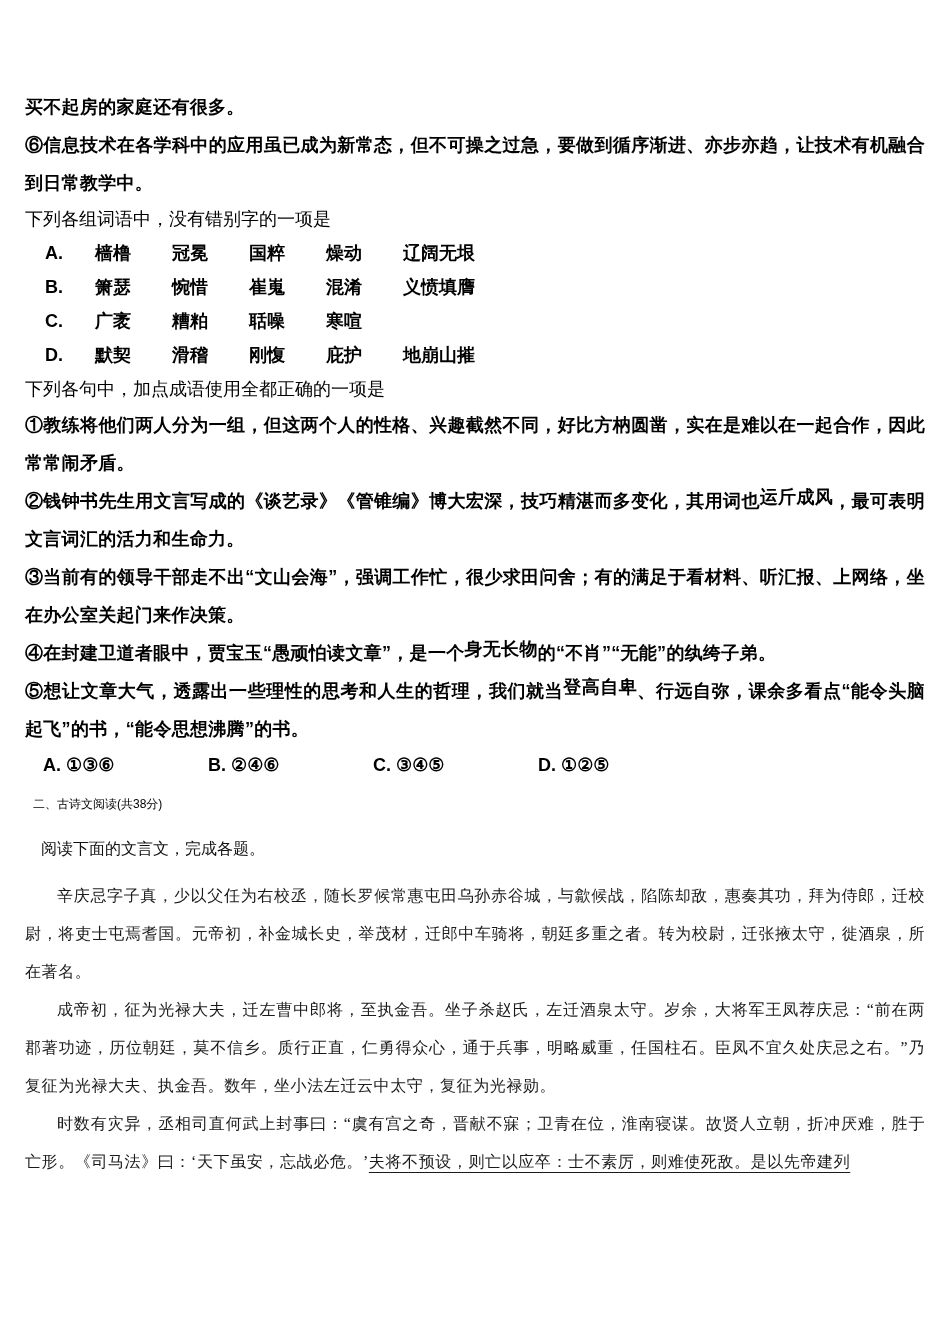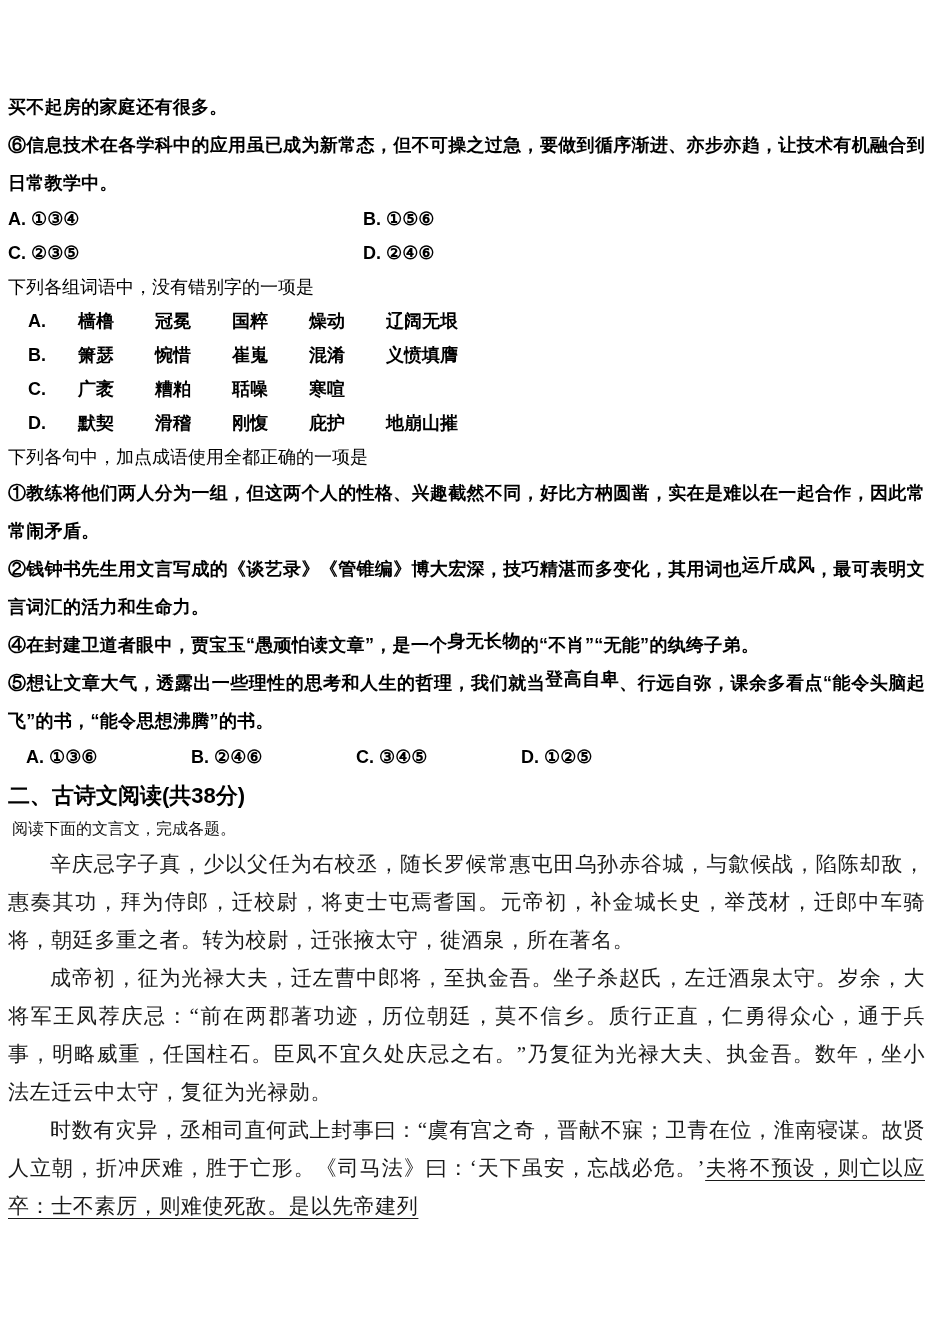--- a/index.html
+++ b/index.html
@@ -1,70 +1,64 @@
 <!DOCTYPE html>
 <html><head>
 <meta charset="utf-8">
 <style>
   html,body { margin:0; padding:0; }
   body {
     width:950px; height:1344px; background:#ffffff; color:#000;
     font-family:"Liberation Sans", sans-serif;
     overflow:hidden;
   }
-  .page { padding:88px 25px 0 8px; }
+  .page { padding:88px 25px 0 25px; }
 
   
   .hp {
     margin:0; font-size:18px; line-height:38px; font-weight:700;
     text-align:justify; letter-spacing:0.3px;
   }
   .opt-grid {
     display:grid; grid-template-columns:355px 1fr;
     font-size:18px; font-weight:700; line-height:34px;
   }
   .stem { margin:0; font-size:18px; font-weight:400; line-height:34px; }
   .word-row { display:flex; font-size:18px; font-weight:700; line-height:34px; padding-left:20px; }
   .word-row .lbl { width:50px; }
   .word-row .w { width:77px; }
   .word-row .w-last { flex:1; }
   .opts4 { display:flex; font-size:18px; font-weight:700; line-height:34px;margin-left:18px; }
   .opts4 span { width:165px; }
 
   .raised { position:relative; top:-4px; }
 
-  .sec-head { margin:6px 0 0 0; font-size:22px; font-weight:700; line-height:32px; }
+  .sec-head { margin:6px 0 0 8px; font-size:12px; font-weight:400; line-height:32px; }
   .instr {
-    margin:4px; font-family:"Liberation Serif", serif; font-weight:400;
+    margin:16px; font-family:"Liberation Serif", serif; font-weight:400;
     font-size:16px; line-height:25px; color:#111;
   }
 
   
   .classical p {
     margin:0; font-family:"Liberation Serif", serif; font-weight:400;
-    font-size:21px; line-height:38px; color:#1a1a1a;
+    font-size:16px; line-height:38px; color:#1a1a1a;
     text-indent:2em; text-align:justify; letter-spacing:0.6px;
   }
   .u { text-decoration:underline; text-underline-offset:5px; text-decoration-thickness:1px; }
 </style>
 </head>
 <body>
 
 <div class="page">
 
   <p class="hp">买不起房的家庭还有很多。</p>
 
   <p class="hp">⑥信息技术在各学科中的应用虽已成为新常态，但不可操之过急，要做到循序渐进、亦步亦趋，让技术有机融合到日常教学中。</p>
 
-  <div class="opt-grid">
-    <span>A. ①③④</span>
-    <span>B. ①⑤⑥</span>
-    <span>C. ②③⑤</span>
-    <span>D. ②④⑥</span>
-  </div>
 
   <p class="stem">下列各组词语中，没有错别字的一项是</p>
 
   <div class="word-row">
     <span class="lbl">A.</span>
     <span class="w">樯橹</span>
     <span class="w">冠冕</span>
     <span class="w">国粹</span>
     <span class="w">燥动</span>
     <span class="w-last">辽阔无垠</span>
@@ -90,20 +84,21 @@
     <span class="w">滑稽</span>
     <span class="w">刚愎</span>
     <span class="w">庇护</span>
     <span class="w-last">地崩山摧</span>
   </div>
 
   <p class="stem">下列各句中，加点成语使用全都正确的一项是</p>
 
   <p class="hp"><span>①教练将他们两人分为一组，但这两个人的性格、兴趣截然不同，好比方枘圆凿，实在是难以在一起合作，因此常常闹矛盾。</span><span class="raised"></span><span></span></p>
   <p class="hp"><span>②钱钟书先生用文言写成的《谈艺录》《管锥编》博大宏深，技巧精湛而多变化，其用词也</span><span class="raised">运斤成风</span><span>，最可表明文言词汇的活力和生命力。</span></p>
+  <p class="hp"><span>③当前有的领导干部走不出“文山会海”，强调工作忙，很少求田问舍；有的满足于看材料、听汇报、上网络，坐在办公室关起门来作决策。</span><span class="raised"></span><span></span></p>
   <p class="hp"><span>④在封建卫道者眼中，贾宝玉“愚顽怕读文章”，是一个</span><span class="raised">身无长物</span><span>的“不肖”“无能”的纨绔子弟。</span></p>
   <p class="hp"><span>⑤想让文章大气，透露出一些理性的思考和人生的哲理，我们就当</span><span class="raised">登高自卑</span><span>、行远自弥，课余多看点“能令头脑起飞”的书，“能令思想沸腾”的书。</span></p>
 
   <div class="opts4">
     <span>A. ①③⑥</span>
     <span>B. ②④⑥</span>
     <span>C. ③④⑤</span>
     <span>D. ①②⑤</span>
   </div>
 

